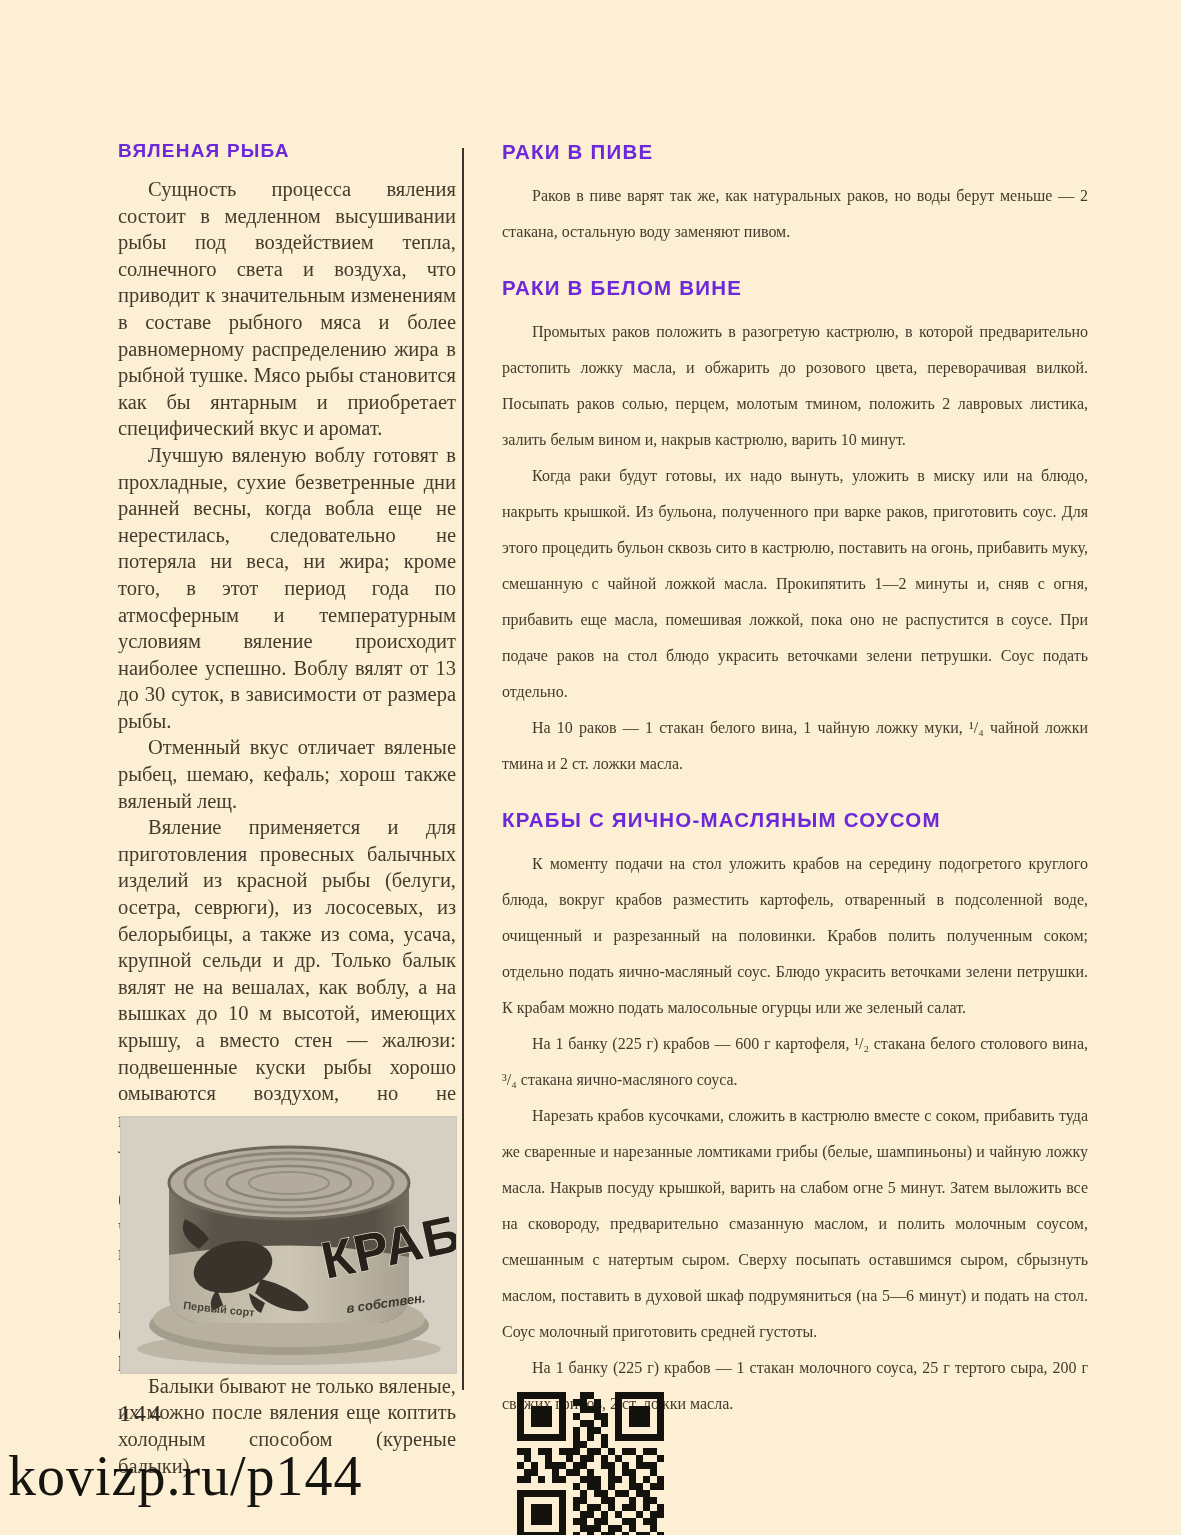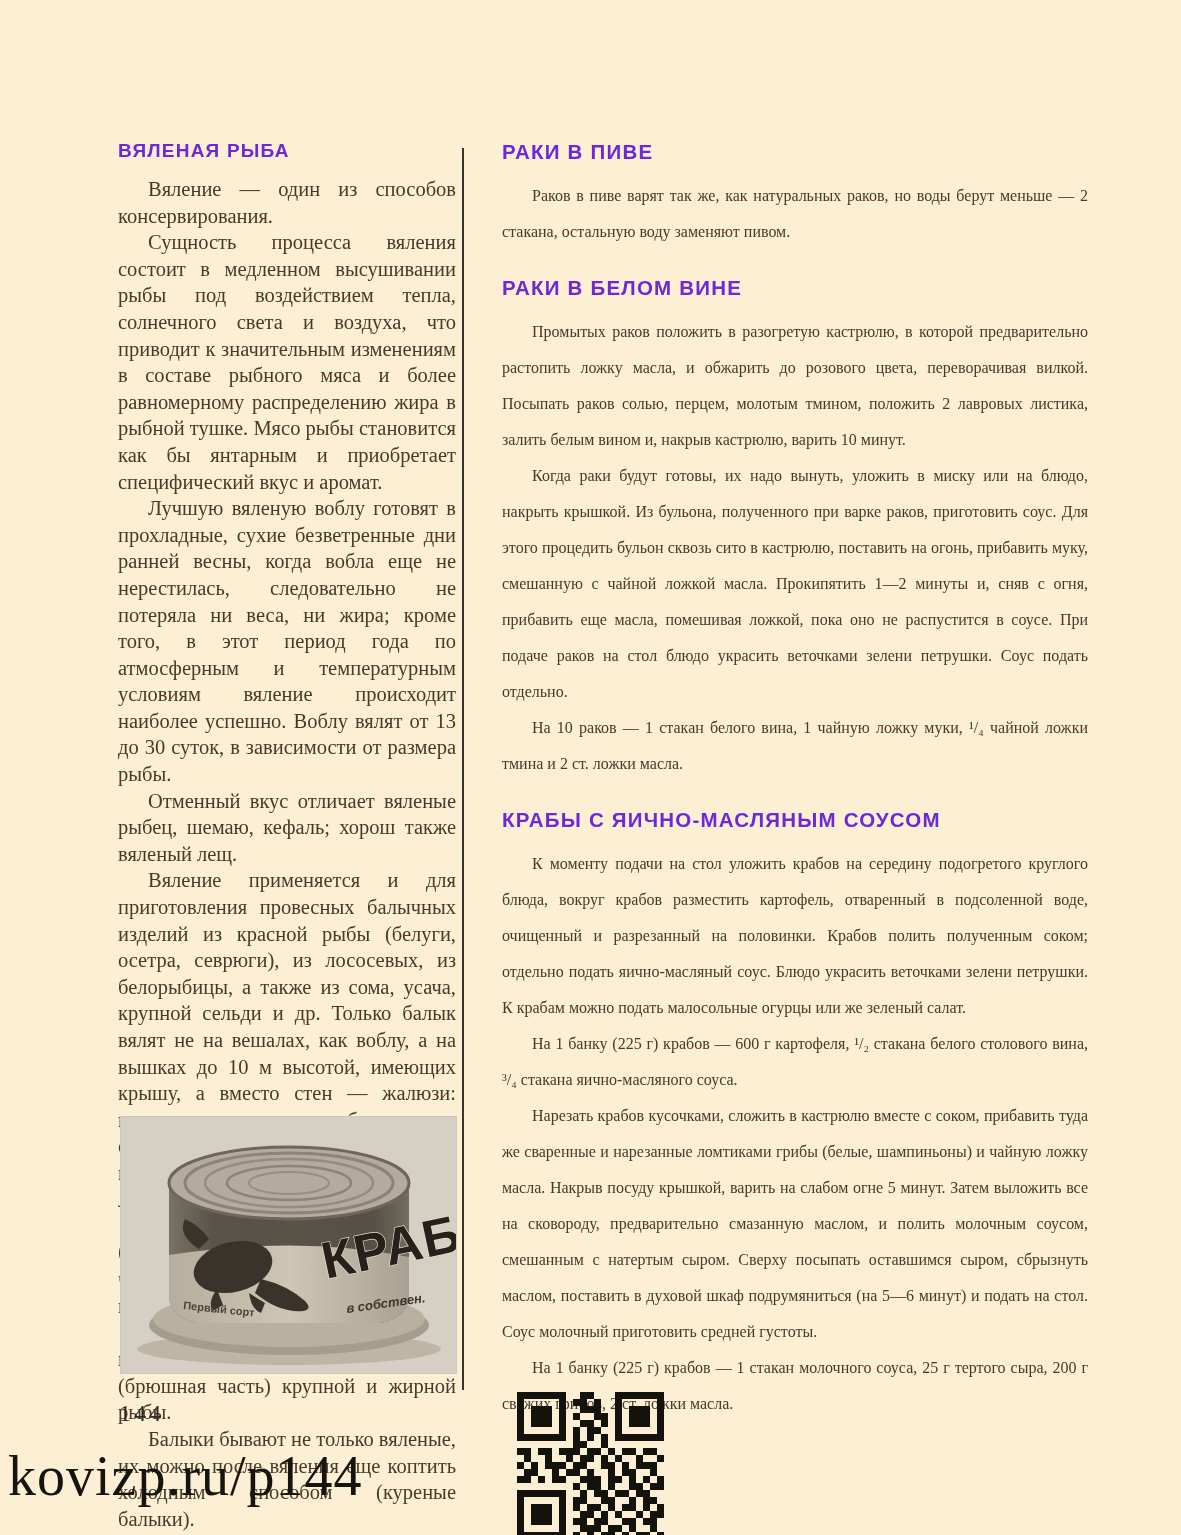--- a/index.html
+++ b/index.html
@@ -67,21 +67,20 @@
 </head>
 <body>
 
 <div class="page">
 
 
   <div class="divider"></div>
 
   <div class="col col-left">
     <h2>ВЯЛЕНАЯ РЫБА</h2>
-    <p>Вяление — один из способов консервирования.</p>
     <p>Сущность процесса вяления состоит в медленном высушивании рыбы под воздействием тепла, солнечного света и воздуха, что приводит к значительным изменениям в составе рыбного мяса и более равномерному распределению жира в рыбной тушке. Мясо рыбы становится как бы янтарным и приобретает специфический вкус и аромат.</p>
     <p>Лучшую вяленую воблу готовят в прохладные, сухие безветренные дни ранней весны, когда вобла еще не нерестилась, следовательно не потеряла ни веса, ни жира; кроме того, в этот период года по атмосферным и температурным условиям вяление происходит наиболее успешно. Воблу вялят от 13 до 30 суток, в зависимости от размера рыбы.</p>
     <p>Отменный вкус отличает вяленые рыбец, шемаю, кефаль; хорош также вяленый лещ.</p>
     <p>Вяление применяется и для приготовления провесных балычных изделий из красной рыбы (белуги, осетра, севрюги), из лососевых, из белорыбицы, а также из сома, усача, крупной сельди и др. Только балык вялят не на вешалах, как воблу, а на вышках до 10 м высотой, имеющих крышу, а вместо стен — жалюзи: подвешенные куски рыбы хорошо омываются воздухом, но не прогреваются прямыми солнечными лучами.</p>
     <p>Название провесных вяленые балыки, очевидно, и получили потому, что в процессе вяления они долго висят на вышках.</p>
     <p>На приготовление балыков используются спинка, бок и теша (брюшная часть) крупной и жирной рыбы.</p>
     <p>Балыки бывают не только вяленые, их можно после вяления еще коптить холодным способом (куреные балыки).</p>
   </div>
 
   <div class="col col-right">

